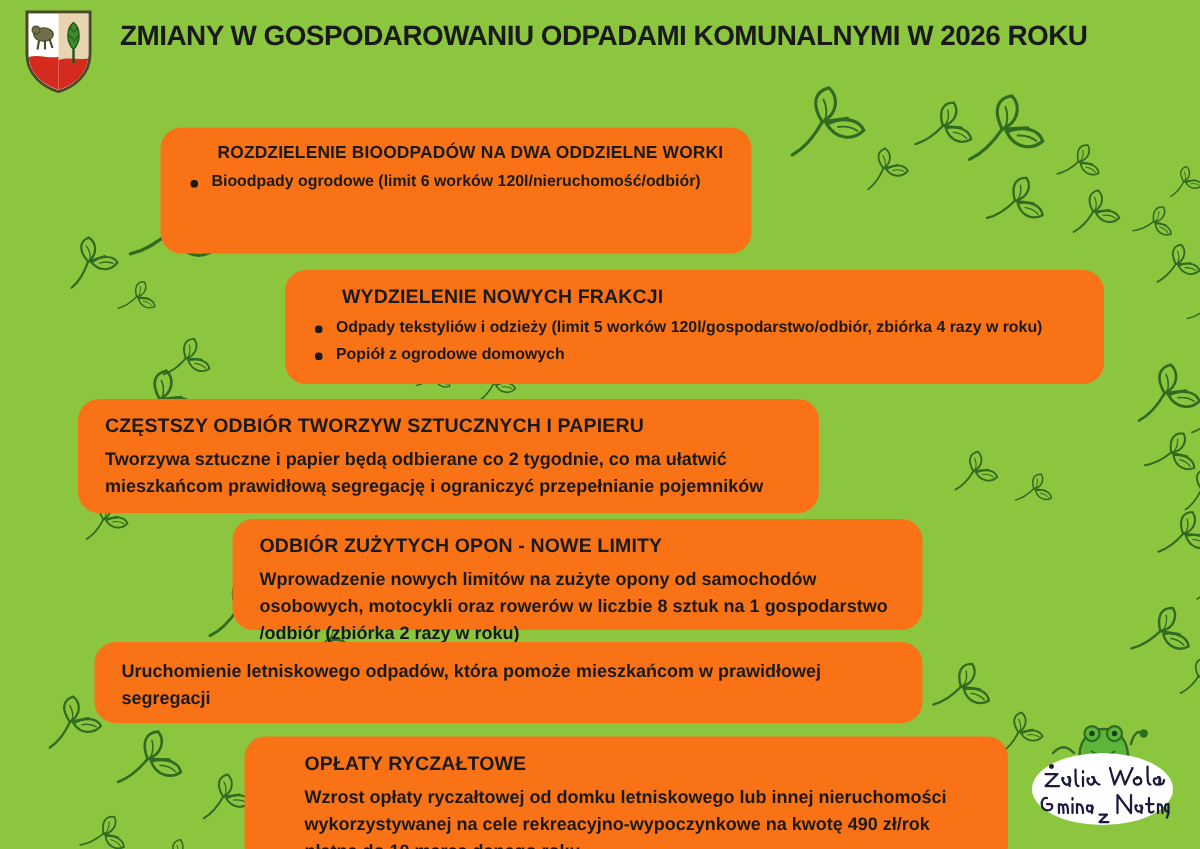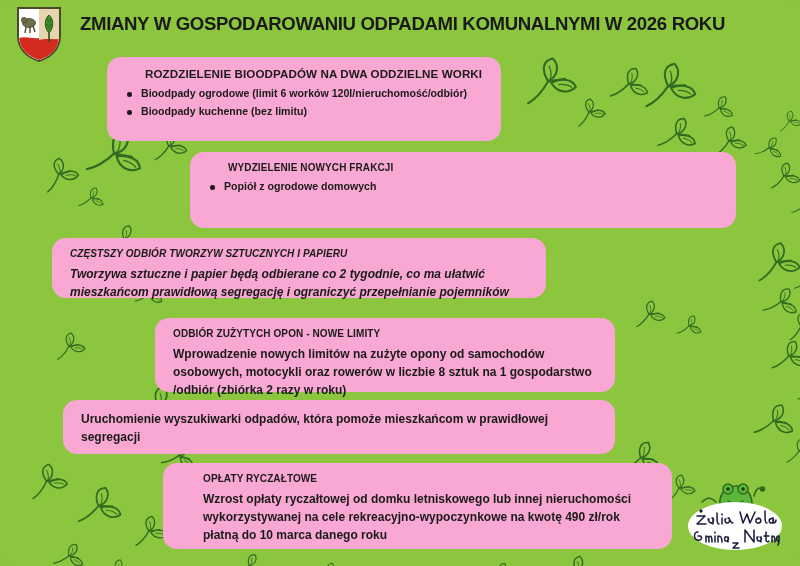--- a/index.html
+++ b/index.html
@@ -36,27 +36,28 @@
     font-weight:bold;
     letter-spacing:-0.35px;
     color:#1a1a1a;
     white-space:nowrap;
     font-family:"Liberation Sans","DejaVu Sans",sans-serif;
   }
 
   
   .card{
     position:absolute;
-    background:#f9a8d4;
+    background:#f97316;
     border-radius:14px;
     box-sizing:border-box;
     padding:10px 16px 10px 18px;
+    margin-top:28px;
   }
   .card-title{
-    font-size:10px;
+    font-size:13px;
     font-weight:bold;
     color:#1a1a1a;
     letter-spacing:0.1px;
     margin:0 0 6px 0;
     white-space:nowrap;
   }
   ul.bullets{
     margin:0;padding:0;list-style:none;
   }
   ul.bullets li{
@@ -79,21 +80,21 @@
     margin:0;
     font-weight:bold;
     font-size:12px;
     line-height:1.5;
     color:#1a1a1a;
   }
 
   
   #card-bio       {left:107px; top:57px;  width:394px; height:84px;}
   #card-frakcje   {left:190px; top:152px; width:546px; height:76px;}
-  #card-tworzywa  {left:52px;  top:238px; width:494px; height:60px;font-style:italic;}
+  #card-tworzywa  {left:52px;  top:238px; width:494px; height:76px;}
   #card-opony     {left:155px; top:318px; width:460px; height:74px;}
   #card-wyszukiwarka{left:63px;top:400px; width:552px; height:54px;}
   #card-oplaty    {left:163px; top:463px; width:509px; height:86px;padding-left:40px;}
 
   #card-bio       .card-title{font-size:11.6px;margin-left:20px;}
   #card-frakcje   .card-title{margin-left:20px;}
   #card-opony     .card-title{margin-left:0px;}
   #card-tworzywa  .card-title{margin-left:0px;}
 
   
@@ -696,43 +697,43 @@
       </svg>
     </div>
 
     <div id="poster-title">ZMIANY W GOSPODAROWANIU ODPADAMI KOMUNALNYMI W 2026 ROKU</div>
   </div>
 
   <div class="card" id="card-bio">
     <div class="card-title">ROZDZIELENIE BIOODPADÓW NA DWA ODDZIELNE WORKI</div>
     <ul class="bullets">
       <li>Bioodpady ogrodowe (limit 6 worków 120l/nieruchomość/odbiór)</li>
-      <li>Bioodpady kuchenne (bez limitu)</li>
     </ul>
   </div>
 
   <div class="card" id="card-frakcje">
     <div class="card-title">WYDZIELENIE NOWYCH FRAKCJI</div>
     <ul class="bullets">
+      <li>Odpady tekstyliów i odzieży (limit 5 worków 120l/gospodarstwo/odbiór, zbiórka 4 razy w roku)</li>
       <li>Popiół z ogrodowe domowych</li>
     </ul>
   </div>
 
   <div class="card" id="card-tworzywa">
     <div class="card-title">CZĘSTSZY ODBIÓR TWORZYW SZTUCZNYCH I PAPIERU</div>
     <p class="para">Tworzywa sztuczne i papier będą odbierane co 2 tygodnie, co ma ułatwić mieszkańcom prawidłową segregację i ograniczyć przepełnianie pojemników</p>
   </div>
 
   <div class="card" id="card-opony">
     <div class="card-title">ODBIÓR ZUŻYTYCH OPON - NOWE LIMITY</div>
     <p class="para">Wprowadzenie nowych limitów na zużyte opony od samochodów osobowych, motocykli oraz rowerów w liczbie 8 sztuk na 1 gospodarstwo /odbiór (zbiórka 2 razy w roku)</p>
   </div>
 
   <div class="card" id="card-wyszukiwarka">
-    <p class="para">Uruchomienie wyszukiwarki odpadów, która pomoże mieszkańcom w prawidłowej segregacji</p>
+    <p class="para">Uruchomienie letniskowego odpadów, która pomoże mieszkańcom w prawidłowej segregacji</p>
   </div>
 
   <div class="card" id="card-oplaty">
     <div class="card-title">OPŁATY RYCZAŁTOWE</div>
     <p class="para">Wzrost opłaty ryczałtowej od domku letniskowego lub innej nieruchomości wykorzystywanej na cele rekreacyjno-wypoczynkowe na kwotę 490 zł/rok płatną do 10 marca danego roku</p>
   </div>
 
   <div id="gmina-logo">
     <div id="frog">
       <svg viewBox="0 0 70 34" width="70" height="34">

